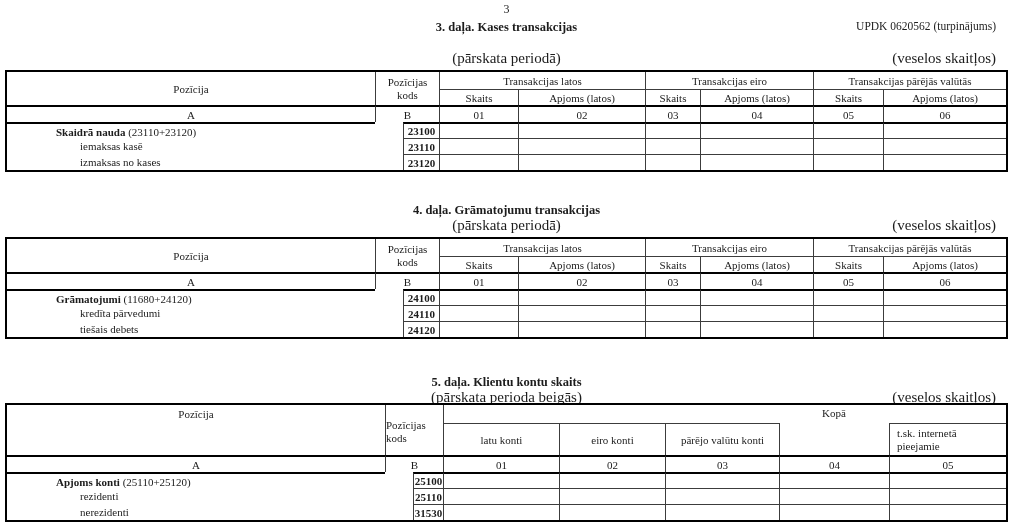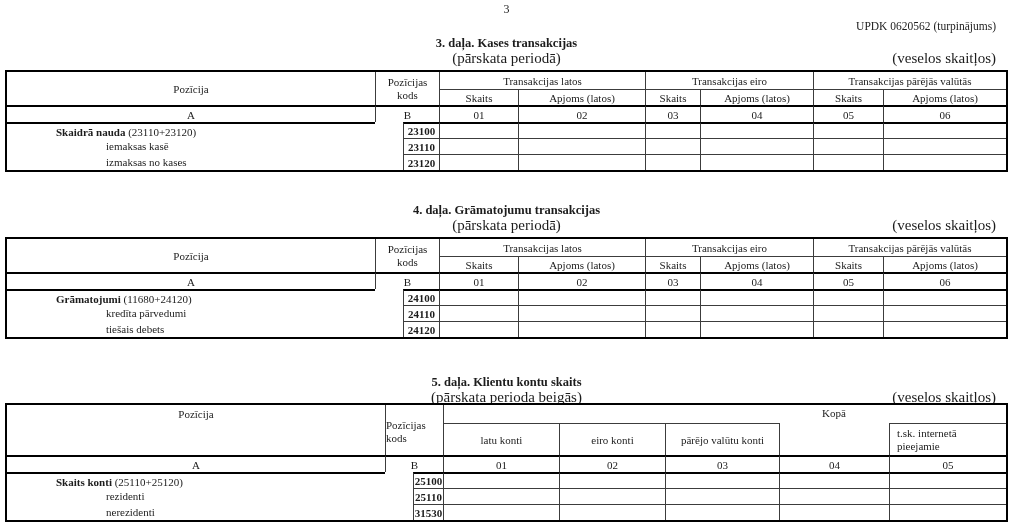--- a/index.html
+++ b/index.html
@@ -21,38 +21,38 @@
 
   .c{font-size:11px;display:flex;align-items:center;justify-content:center;
      overflow:hidden;white-space:nowrap;min-width:0;}
   .bl{border-left:1px solid #3c3c3c;}
   .bt{border-top:1px solid #3c3c3c;}
   .bt2{border-top:2px solid #000;}
   .b{font-weight:bold;margin-left:28px;}
 
   .label{display:block;text-align:left;line-height:15px;padding-top:1px;}
   .ind1{padding-left:21px;}
-  .ind2{padding-left:71px;}
+  .ind2{padding-left:45px;}
 
   .kods{flex-direction:column;line-height:13px;}
   .topal{align-items:flex-start;padding-top:3px;}
   .kopa{position:relative;overflow:visible;}
   .kopa > span{position:absolute;left:69.4%;top:2px;transform:translateX(-50%);}
   .tsk{flex-direction:column;align-items:flex-start;justify-content:flex-start;
        padding:3px 0 0 7px;line-height:13px;}
 </style>
 </head>
 <body>
 
 <div class="page">
 
   <div class="abs center pageno" style="top:2px">3</div>
   <div class="abs formref" style="top:20px;right:17px">UPDK 0620562 (turpinājums)</div>
 
-  <div class="abs center title" style="top:36px">3. daļa. Kases transakcijas</div>
+  <div class="abs center title" style="top:20px">3. daļa. Kases transakcijas</div>
   <div class="abs center sub" style="top:50px">(pārskata periodā)</div>
   <div class="abs sub" style="top:50px;right:17px">(veselos skaitļos)</div>
 
   <div class="tbl t12" style="top:70px">
     <div class="c" style="grid-column:1;grid-row:1/3">Pozīcija</div>
     <div class="c bl kods" style="grid-column:2;grid-row:1/3">
       <span>Pozīcijas</span>
       <span>kods</span>
     </div>
     <div class="c bl" style="grid-column:3/5;grid-row:1">Transakcijas latos</div>
@@ -185,21 +185,21 @@
     </div>
 
     <div class="c bt2" style="grid-column:1;grid-row:3">A</div>
     <div class="c bl bt2" style="grid-column:2;grid-row:3">B</div>
     <div class="c bl bt2" style="grid-column:3;grid-row:3">01</div>
     <div class="c bl bt2" style="grid-column:4;grid-row:3">02</div>
     <div class="c bl bt2" style="grid-column:5;grid-row:3">03</div>
     <div class="c bl bt2" style="grid-column:6;grid-row:3">04</div>
     <div class="c bl bt2" style="grid-column:7;grid-row:3">05</div>
 
-    <div class="c label ind1 bt2" style="grid-column:1;grid-row:4"><span class="b">Skaits konti</span><span> (25110+25120)</span></div>
+    <div class="c label ind1 bt2" style="grid-column:1;grid-row:4"><span class="b">Apjoms konti</span><span> (25110+25120)</span></div>
     <div class="c b bl bt2" style="grid-column:2;grid-row:4">25100</div>
     <div class="c bl bt2" style="grid-column:3;grid-row:4"></div>
     <div class="c bl bt2" style="grid-column:4;grid-row:4"></div>
     <div class="c bl bt2" style="grid-column:5;grid-row:4"></div>
     <div class="c bl bt2" style="grid-column:6;grid-row:4"></div>
     <div class="c bl bt2" style="grid-column:7;grid-row:4"></div>
 
     <div class="c label ind2" style="grid-column:1;grid-row:5"><span class="b"></span><span>rezidenti</span></div>
     <div class="c b bl bt" style="grid-column:2;grid-row:5">25110</div>
     <div class="c bl bt" style="grid-column:3;grid-row:5"></div>

